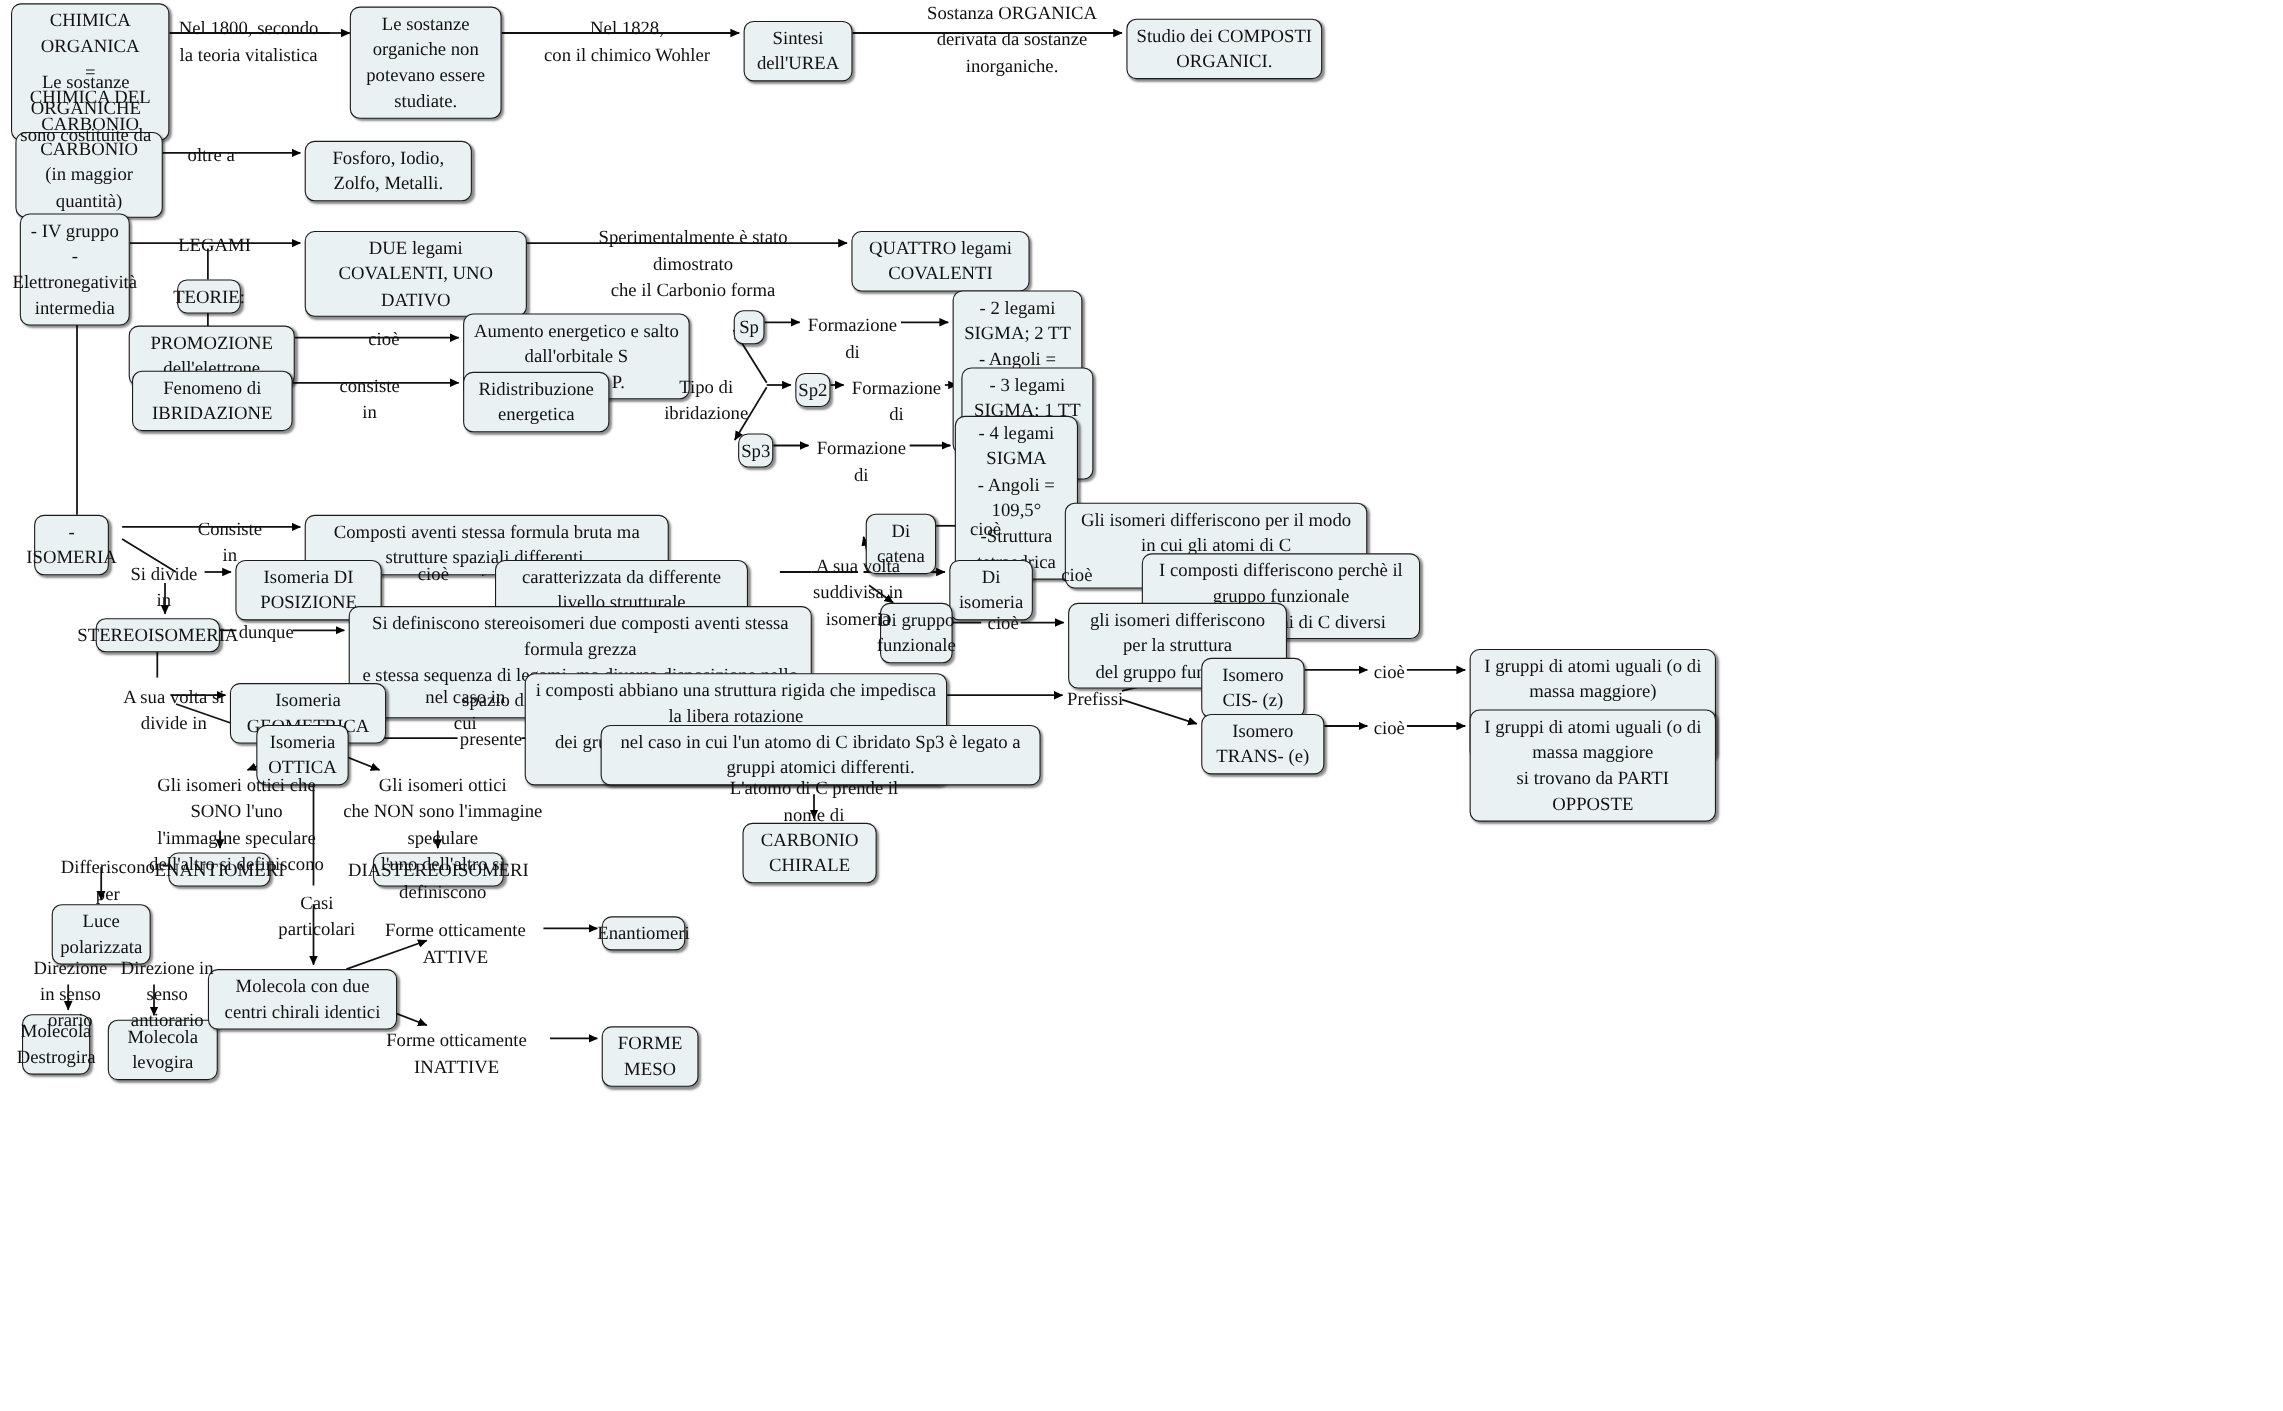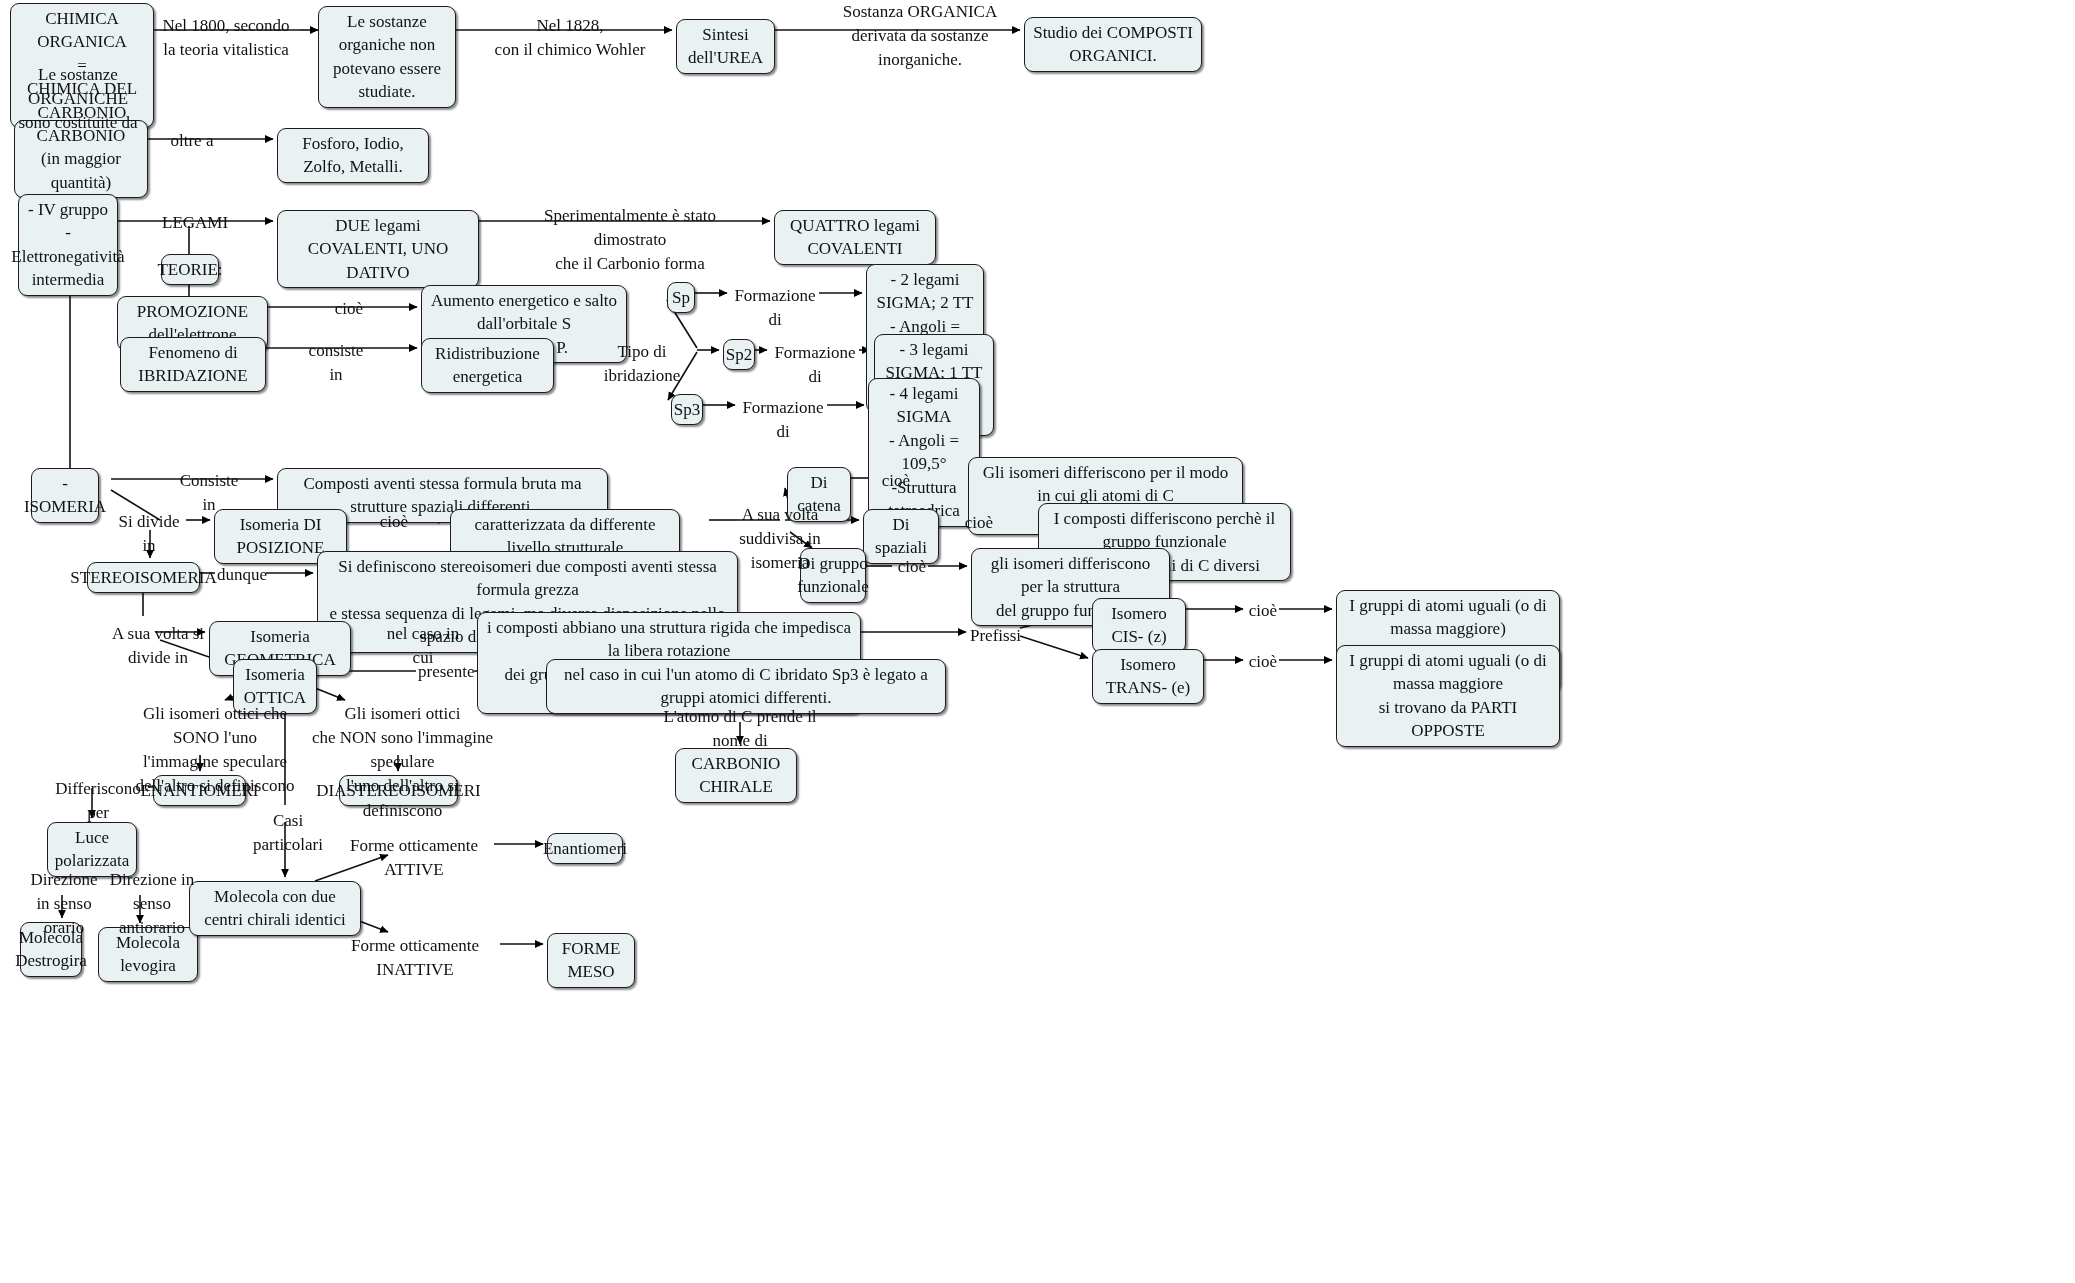--- a/index.html
+++ b/index.html
@@ -195,21 +195,21 @@
       <div class="node" style="left: 31px; top: 468px; width: 68px; min-height: 22px;">- ISOMERIA</div>
       <div class="node" style="left: 277px; top: 468px; width: 331px; min-height: 23px;">Composti aventi stessa formula bruta ma strutture spaziali differenti.</div>
       <div class="node" style="left: 214px; top: 509px; width: 133px; min-height: 23px;">Isomeria DI POSIZIONE</div>
       <div class="node" style="left: 450px; top: 509px; width: 230px; min-height: 23px;">caratterizzata da differente livello strutturale</div>
       <div class="node" style="left: 87px; top: 562px; width: 113px; min-height: 23px;">STEREOISOMERIA</div>
       <div class="node" style="left: 317px; top: 551px; width: 421px; min-height: 41px;">Si definiscono stereoisomeri due composti aventi stessa formula grezza
 e stessa sequenza di legami, ma diversa disposizione nello spazio di alcuni gruppi atomici.</div>
       <div class="node" style="left: 787px; top: 467px; width: 64px; min-height: 22px;">Di catena</div>
       <div class="node" style="left: 968px; top: 457px; width: 275px; min-height: 41px;">Gli isomeri differiscono per il modo in cui gli atomi di C
 sono legati tra loro</div>
-      <div class="node" style="left: 863px; top: 509px; width: 76px; min-height: 22px;">Di spaziali</div>
+      <div class="node" style="left: 863px; top: 509px; width: 76px; min-height: 22px;">Di isomeria</div>
       <div class="node" style="left: 1038px; top: 503px; width: 253px; min-height: 41px;">I composti differiscono perchè il gruppo funzionale
 si lega ad atomi di C diversi</div>
       <div class="node" style="left: 800px; top: 548px; width: 66px; min-height: 37px;">Di gruppo
 funzionale</div>
       <div class="node" style="left: 971px; top: 548px; width: 199px; min-height: 41px;">gli isomeri differiscono per la struttura
 del gruppo funzionale</div>
       <div class="node" style="left: 209px; top: 621px; width: 142px; min-height: 23px;">Isomeria GEOMETRICA</div>
       <div class="node" style="left: 477px; top: 612px; width: 384px; min-height: 41px;">i composti abbiano una struttura rigida che impedisca la libera rotazione
 dei gruppi di atomi intorno ad un legame tra due atomi di C.</div>
       <div class="node" style="left: 233px; top: 659px; width: 84px; min-height: 23px;">Isomeria OTTICA</div>

